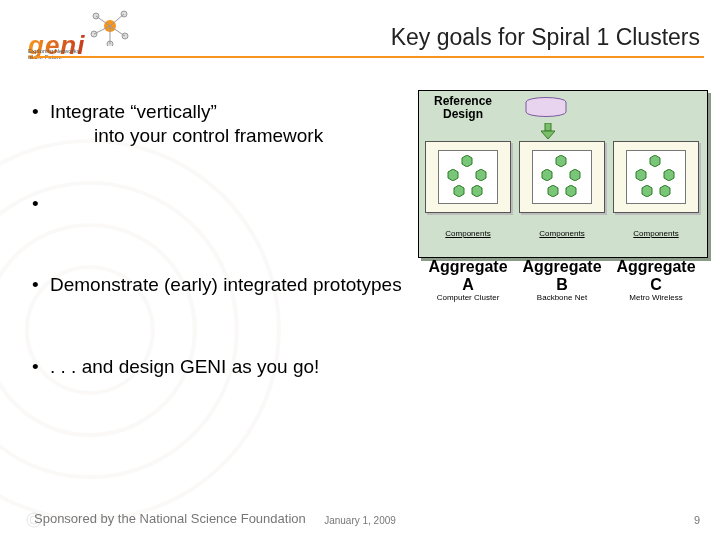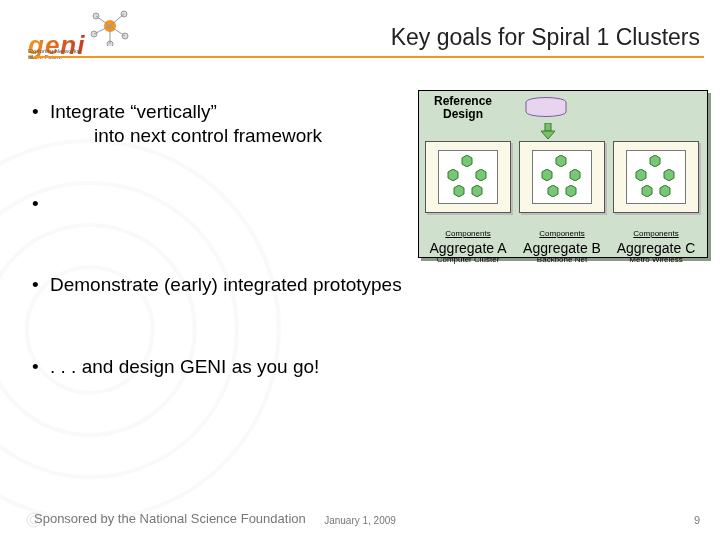--- a/index.html
+++ b/index.html
@@ -31,21 +31,21 @@
   .arrow   { position:absolute; left:122px; top:32px; width:14px; height:16px; }
 
   .agg     { position:absolute; top:50px; width:86px; height:108px; }
   .aggA    { left:6px; } .aggB { left:100px; } .aggC { left:194px; }
   .agg-outer { width:86px; height:72px; border:1px solid #555; background:#faf9e8; box-shadow:2px 2px 0 #bdbdbd;
                display:flex; align-items:center; justify-content:center; position:relative; }
   .agg-inner { width:60px; height:54px; border:1px solid #777; background:#fff; position:relative; }
   .hex { position:absolute; width:12px; height:12px; }
   .hex svg { display:block; }
   .compword { font-size:8px; text-decoration:underline; text-align:center; margin-top:16px; }
-  .aggname  { font-size:14px; font-weight:normal; text-align:center; margin-top:2px; }
+  .aggname  { font-size:16px; font-weight:bold; text-align:center; margin-top:20px; }
   .aggsub   { font-size:8px; text-align:center; line-height:1; }
 
   .footer-left { position:absolute; left:34px; bottom:14px; font-size:13px; color:#777; }
   .footer-mid  { position:absolute; left:0; right:0; bottom:14px; text-align:center; font-size:10px; color:#777; }
   .footer-right{ position:absolute; right:20px; bottom:14px; font-size:11px; color:#777; }
   .footer-swirl { position:absolute; left:26px; bottom:12px; width:16px; height:16px; opacity:0.4; }
 
   .bg-swirl { position:absolute; left:-120px; top:120px; width:420px; height:420px; opacity:0.06; pointer-events:none; }
 </style>
 </head>
@@ -81,21 +81,21 @@
   </div>
 
   <div class="title">Key goals for Spiral 1 Clusters</div>
   <div class="rule"></div>
 
   <div class="bullets">
     <div class="bullet gap-sm">
       <span class="dot">•</span>
       <span class="txt">
         <span>Integrate “vertically”</span>
-        <span class="sub">into next control framework</span>
+        <span class="sub">into your control framework</span>
       </span>
     </div>
     <div class="bullet gap-lg">
       <span class="dot">•</span>
       <span class="txt">
       </span>
     </div>
     <div class="bullet gap-lg">
       <span class="dot">•</span>
       <span class="txt">

